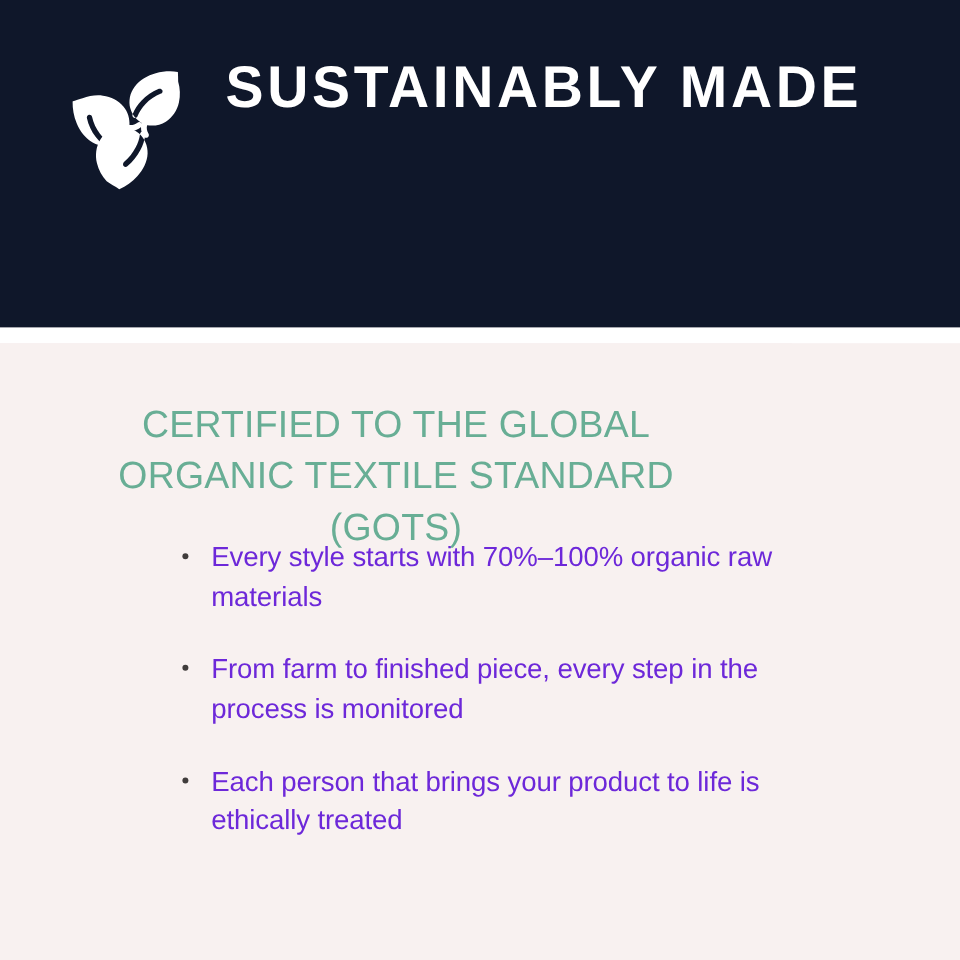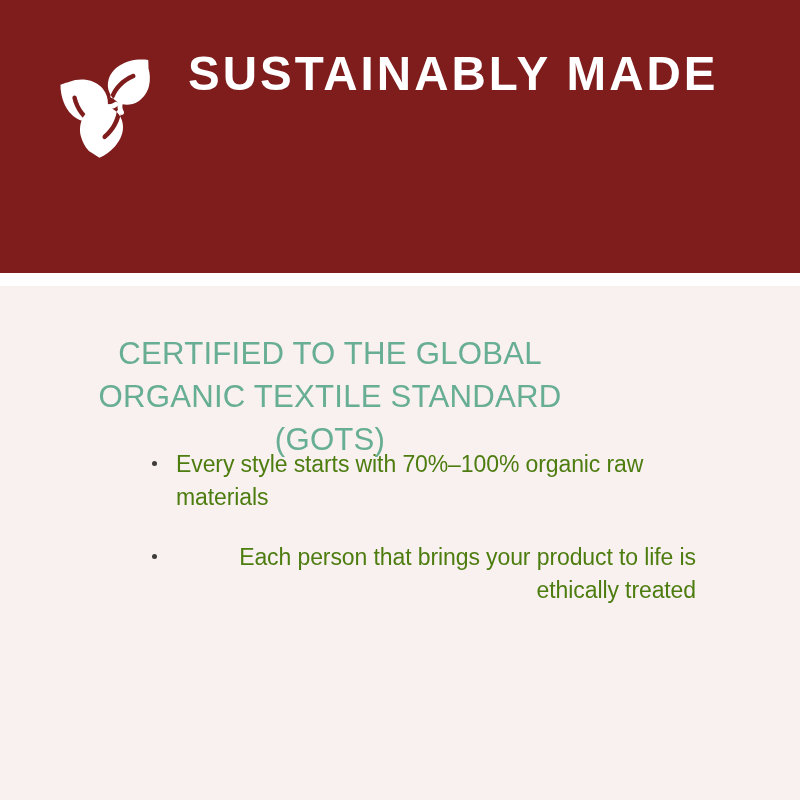--- a/index.html
+++ b/index.html
@@ -21,21 +21,21 @@
     background: #f8f1f0;
   }
 
   
   .hero {
     position: absolute;
     left: 0;
     top: 0;
     width: 800px;
     height: 273px;
-    background: #7f1d1d;
+    background: #0f172a;
     box-sizing: border-box;
     padding-left: 40px;
   }
 
   .hero-inner {
     position: absolute;
     left: 52px;
     top: 46px;
     right: 40px;
     display: flex;
@@ -123,29 +123,29 @@
     width: 560px;
     margin: 0;
     padding: 0;
     list-style: none;
   }
 
   .bullet {
     position: relative;
     padding-left: 28px;
     margin-bottom: 28px;
-    color: #4d7c0f;
+    color: #6d28d9;
     font-family: "Liberation Sans", sans-serif;
     font-size: 23px;
     font-weight: normal;
     line-height: 1.42;
     letter-spacing: -0.1px;
     max-width: 520px;
   }
-  .bullet:last-child { margin-bottom: 0; text-align: right; }
+  .bullet:last-child { margin-bottom: 0; }
 
   .bullet-dot {
     position: absolute;
     left: 4px;
     top: 13px;
     width: 5px;
     height: 5px;
     border-radius: 50%;
     background: #403c3b;
   }
@@ -209,20 +209,24 @@
 
     <h2 class="cert-heading">CERTIFIED TO THE GLOBAL ORGANIC TEXTILE STANDARD (GOTS)</h2>
 
     <ul class="bullets">
       <li class="bullet">
         <span class="bullet-dot"></span>
         <span>Every style starts with 70%–100% organic raw materials</span>
       </li>
       <li class="bullet">
         <span class="bullet-dot"></span>
+        <span>From farm to finished piece, every step in the process is monitored</span>
+      </li>
+      <li class="bullet">
+        <span class="bullet-dot"></span>
         <span>Each person that brings your product to life is ethically treated</span>
       </li>
     </ul>
 
 
   </div>
 
 </div>
 
 </body></html>

